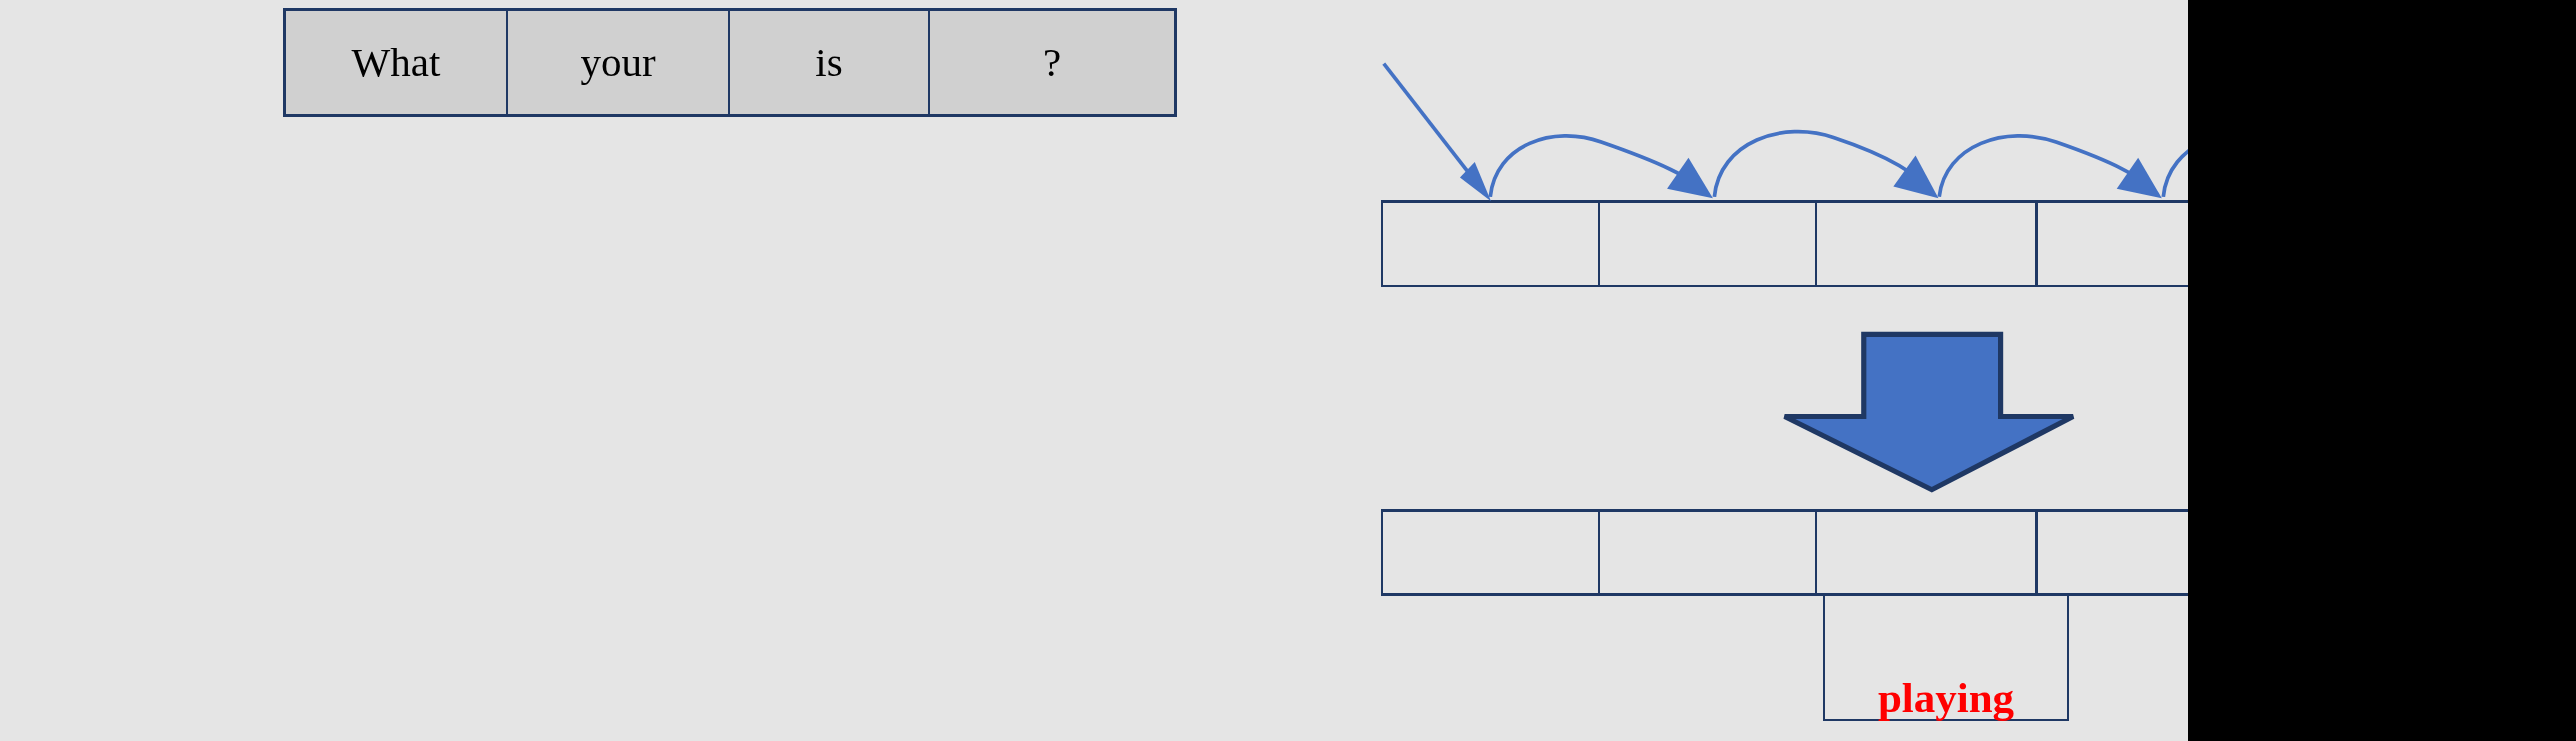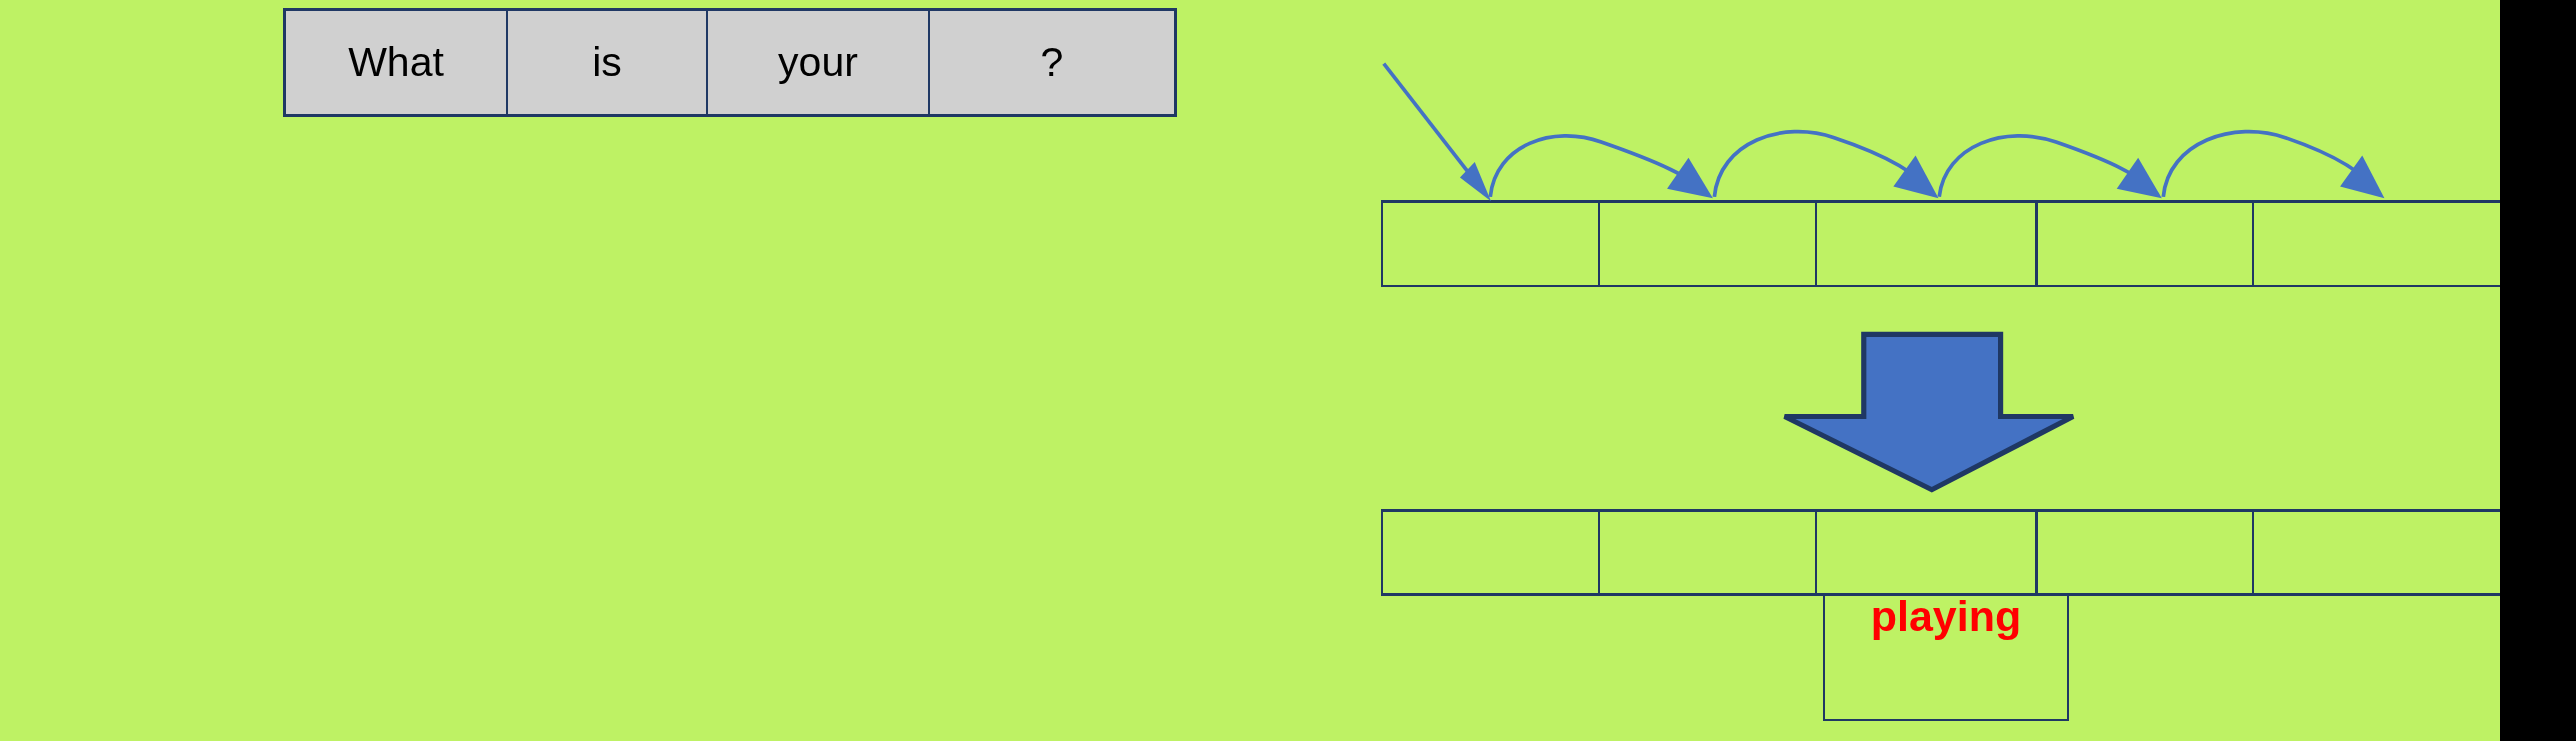--- a/index.html
+++ b/index.html
@@ -2,25 +2,25 @@
 <html style="font-size:12px"><head>
 <meta charset="utf-8">
 <style>
   html, body {
     margin: 0;
     padding: 0;
     background: #000000;
   }
   #canvas {
     position: relative;
-    width: 2500px;
+    width: 2188px;
     height: 742px;
-    background: #bef264;
+    background: #e5e5e5;
     overflow: hidden;
-    font-family: Liberation Sans, sans-serif;
+    font-family: Liberation Serif, serif;
   }
 
   
   .src-table {
     position: absolute;
     left: 283px;
     top: 8.1px;
     height: 109px;
     display: flex;
     border: 3.7px solid #1F3864;
@@ -73,21 +73,21 @@
   #out-word-cell {
     position: absolute;
     left: 1823px;
     top: 595px;
     width: 246px;
     height: 126px;
     box-sizing: border-box;
     border: 2.2px solid #1F3864;
     border-top: none;
     display: flex;
-    align-items: flex-start;
+    align-items: flex-end;
     justify-content: center;
   }
   #out-word {
     font-size: 43px;
     color: #FF0000;
     font-weight: 700;
     line-height: 1;
   }
 
   
@@ -112,22 +112,22 @@
     stroke-linejoin: miter;
   }
 </style>
 </head>
 <body>
 
 <div id="canvas">
 
   <div class="src-table" id="src-table">
     <div class="src-cell" style="width:222px">What</div>
+    <div class="src-cell" style="width:222px">your</div>
     <div class="src-cell" style="width:200px">is</div>
-    <div class="src-cell" style="width:222px">your</div>
     <div class="src-cell" style="width:244px">?</div>
   </div>
 
   <div class="grid-table" id="mid-table">
     <div class="grid-cell" style="width:219px"></div>
     <div class="grid-cell" style="width:219px"></div>
     <div class="grid-cell" style="width:223px"></div>
     <div class="grid-cell" style="width:219px"></div>
     <div class="grid-cell" style="width:308px"></div>
   </div>

